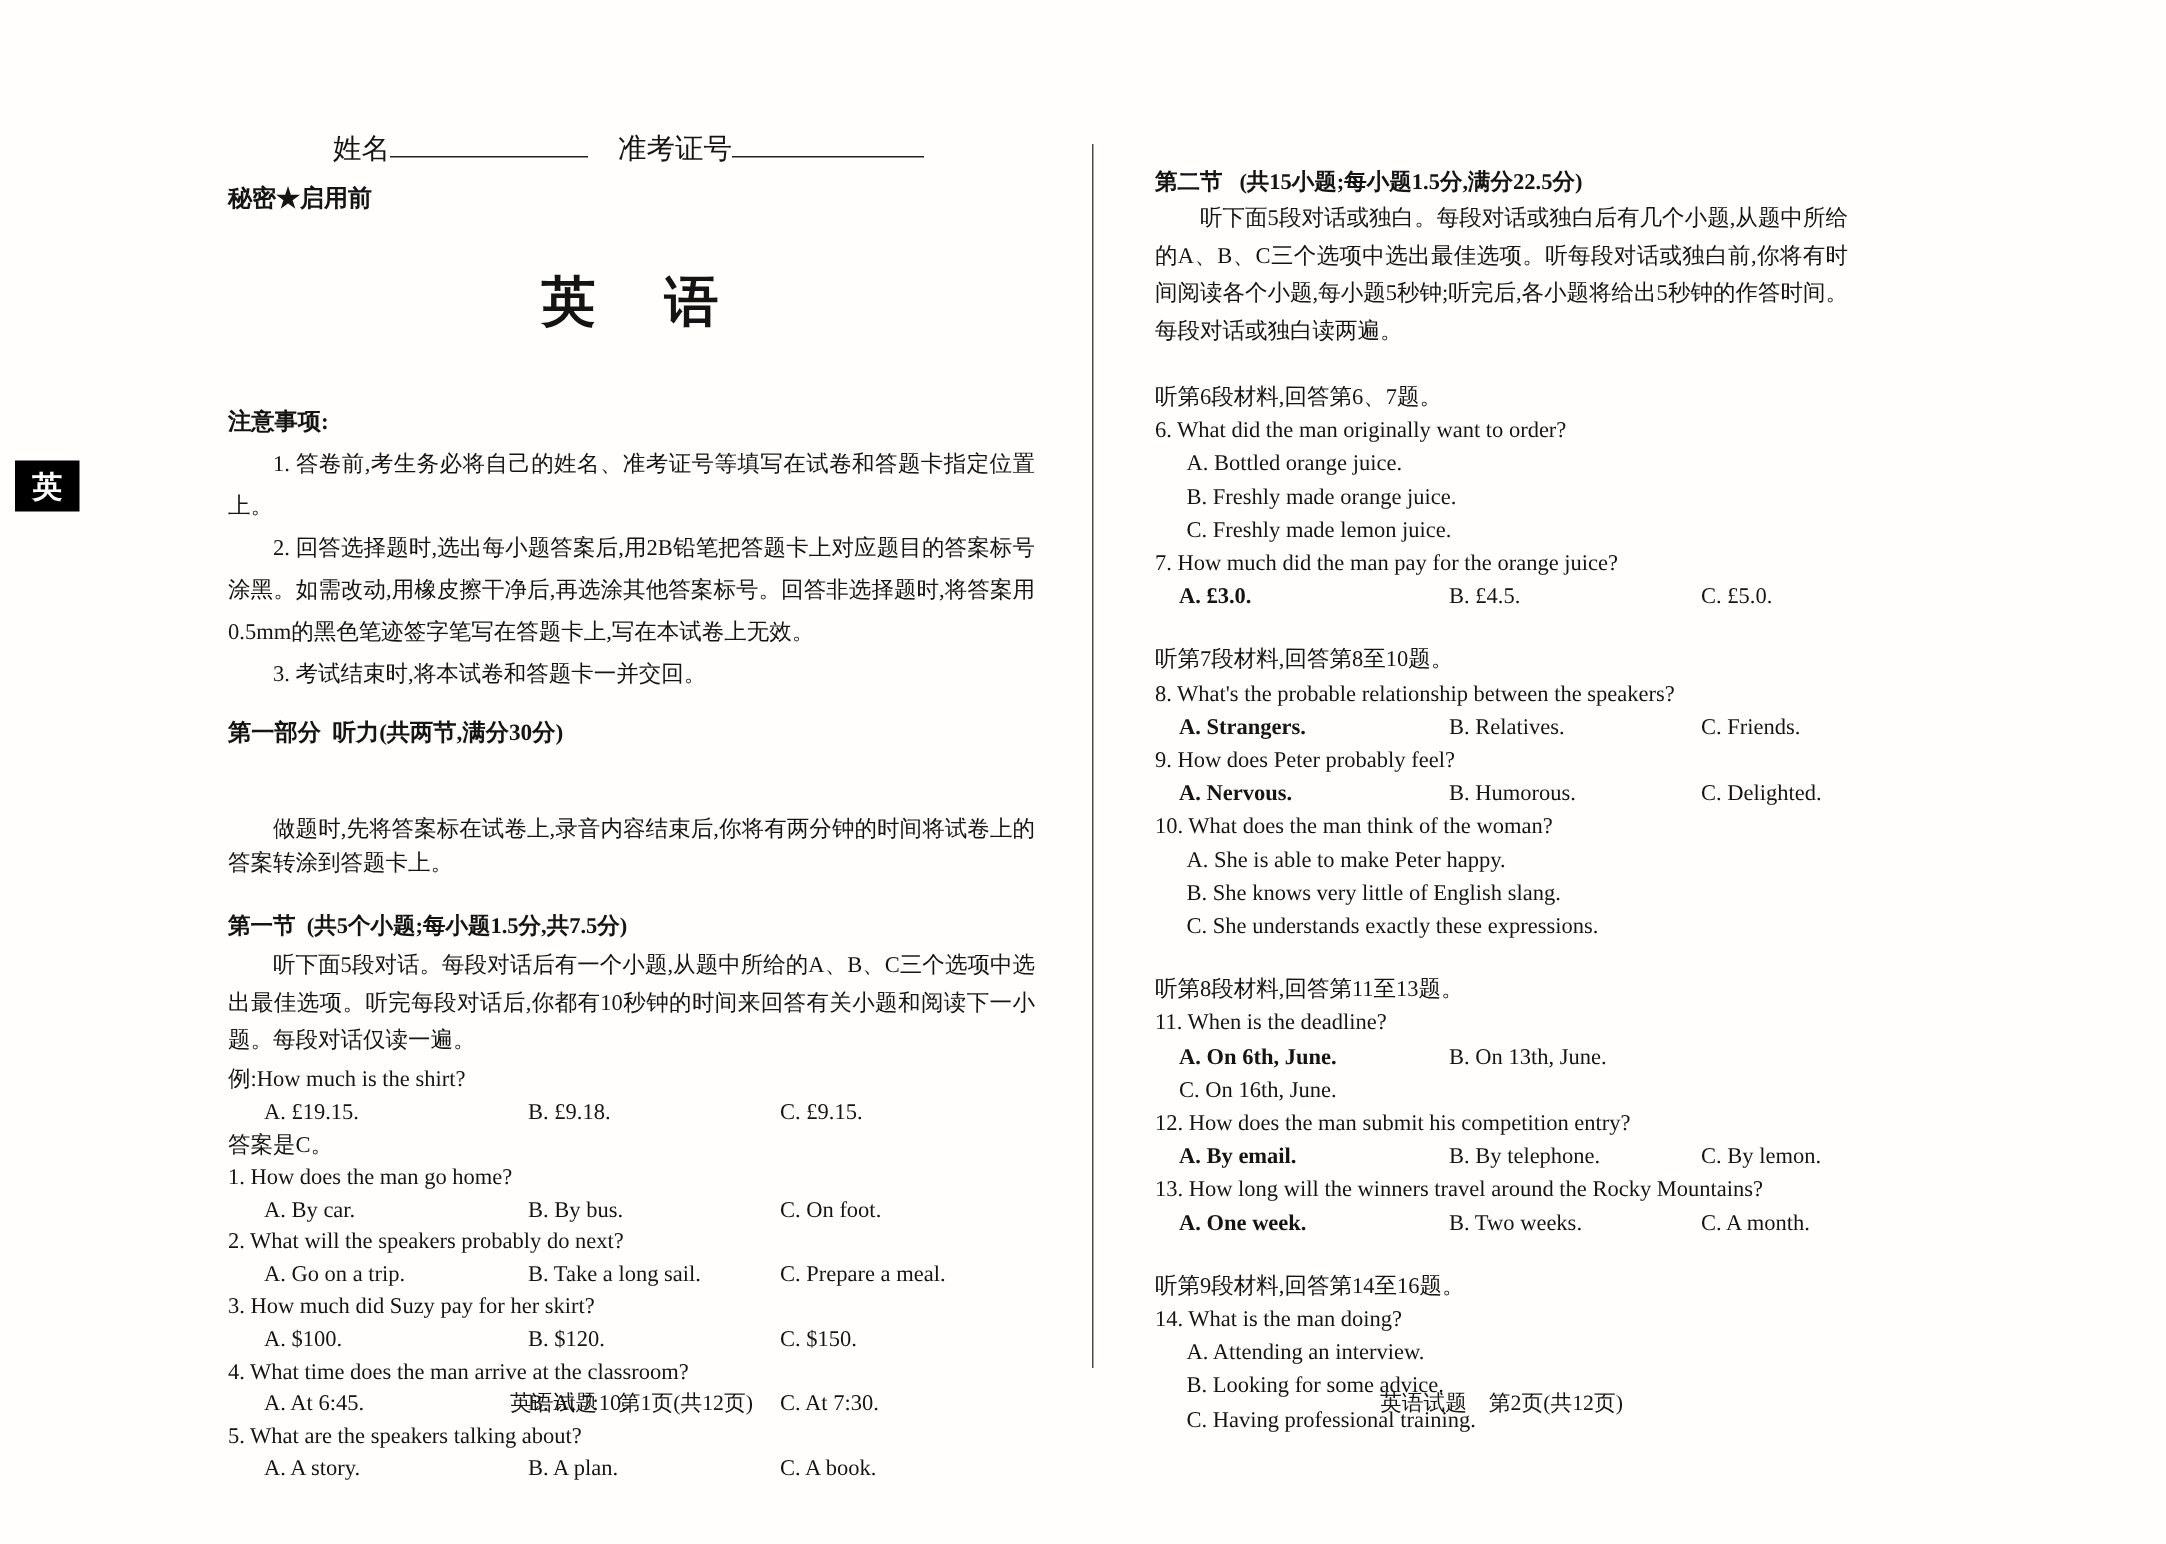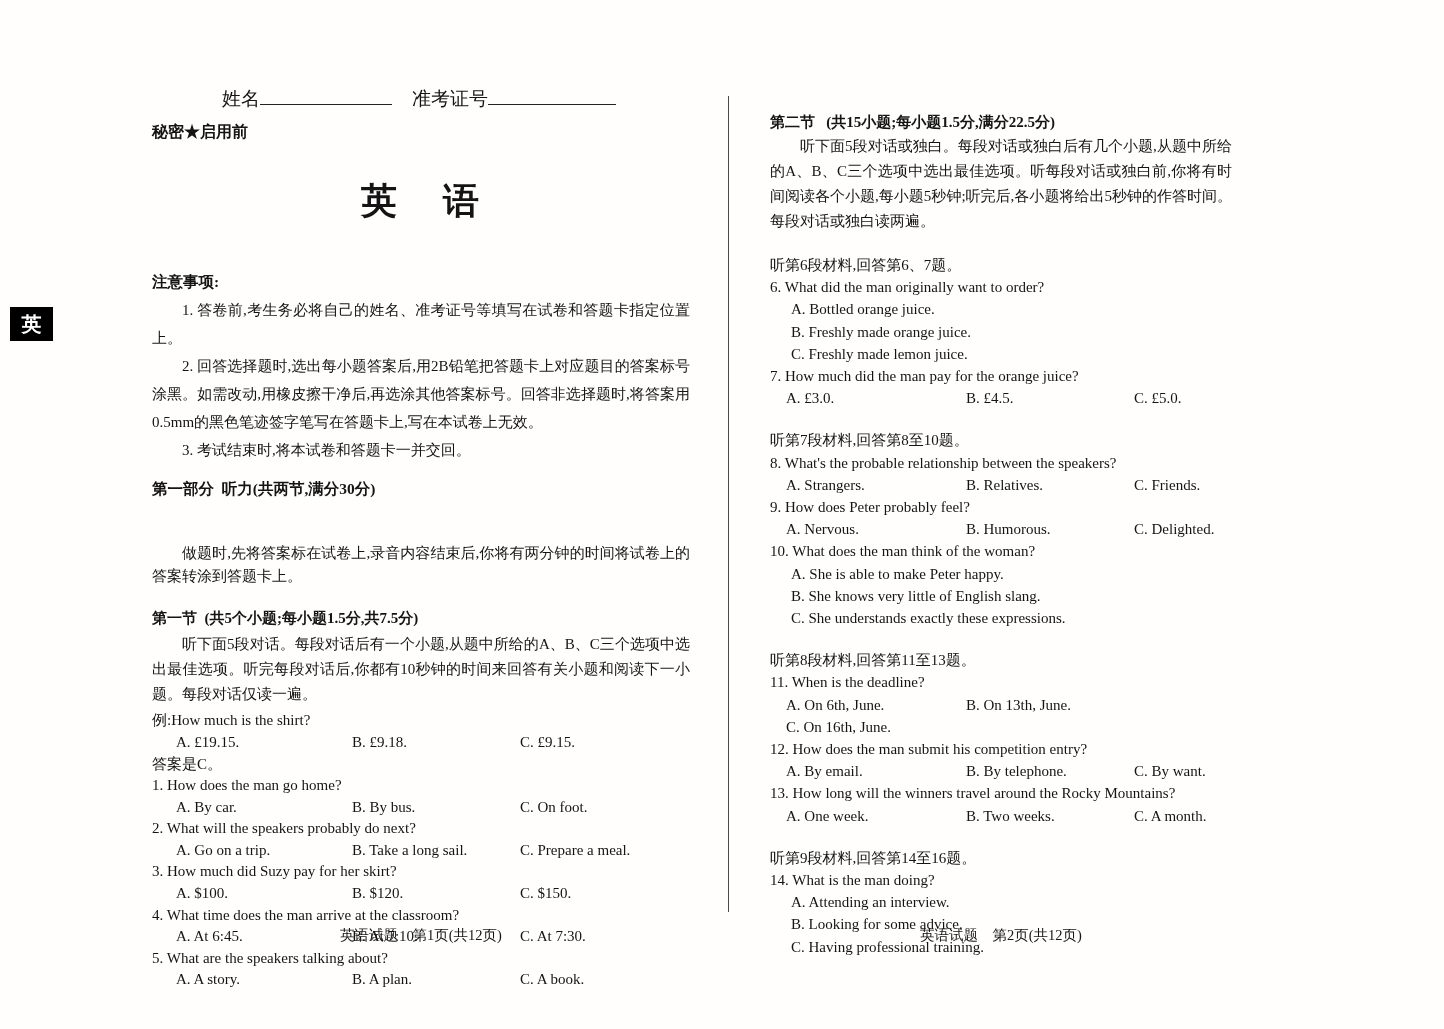--- a/index.html
+++ b/index.html
@@ -44,21 +44,21 @@
 
   .example { margin-top: 2px; line-height: 22px; }
 
   .qlist { line-height: 21.6px; }
   .q-text { }
   .opts-row { padding-left: 24px; }
   .opt { display: inline-block; }
   .opt-a { width: 176px; }
   .opt-b { width: 168px; }
   .col-right .opts-row { padding-left: 16px; }
-  .col-right .opt-a { width: 180px; }
+  .col-right .opt-a { width: 180px; font-weight: bold; }
   .col-right .opt-b { width: 168px; }
   .opts-stack .opt-line { padding-left: 21px; }
 
   .sec2-head { font-weight: bold; line-height: 24px; white-space: pre; }
   .group { margin-top: 20px; line-height: 22.2px; }
   .group-header { }
 
   .footer { position: absolute; top: 926px; font-size: 14.5px; text-align: center; white-space: pre; }
   .footer-left  { left: 152px; width: 538px; }
   .footer-right { left: 770px; width: 462px; }
@@ -189,21 +189,21 @@
       <div class="group-header">听第8段材料,回答第11至13题。</div>
       <div class="q">
         <div class="q-text">11. When is the deadline?</div>
         <div class="opts-row">
           <span class="opt opt-a">A. On 6th, June.</span><span class="opt opt-b">B. On 13th, June.</span><span class="opt">C. On 16th, June.</span>
         </div>
       </div>
       <div class="q">
         <div class="q-text">12. How does the man submit his competition entry?</div>
         <div class="opts-row">
-          <span class="opt opt-a">A. By email.</span><span class="opt opt-b">B. By telephone.</span><span class="opt">C. By want.</span>
+          <span class="opt opt-a">A. By email.</span><span class="opt opt-b">B. By telephone.</span><span class="opt">C. By lemon.</span>
         </div>
       </div>
       <div class="q">
         <div class="q-text">13. How long will the winners travel around the Rocky Mountains?</div>
         <div class="opts-row">
           <span class="opt opt-a">A. One week.</span><span class="opt opt-b">B. Two weeks.</span><span class="opt">C. A month.</span>
         </div>
       </div>
     </div>
 

